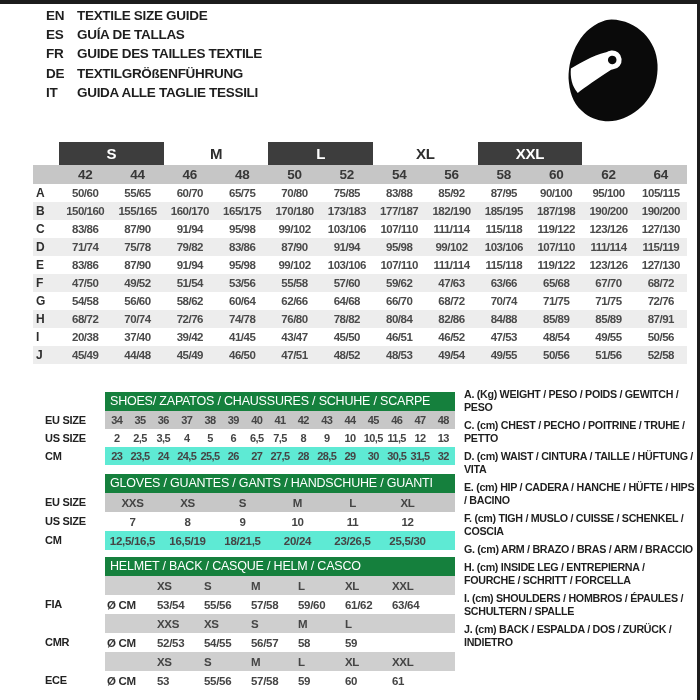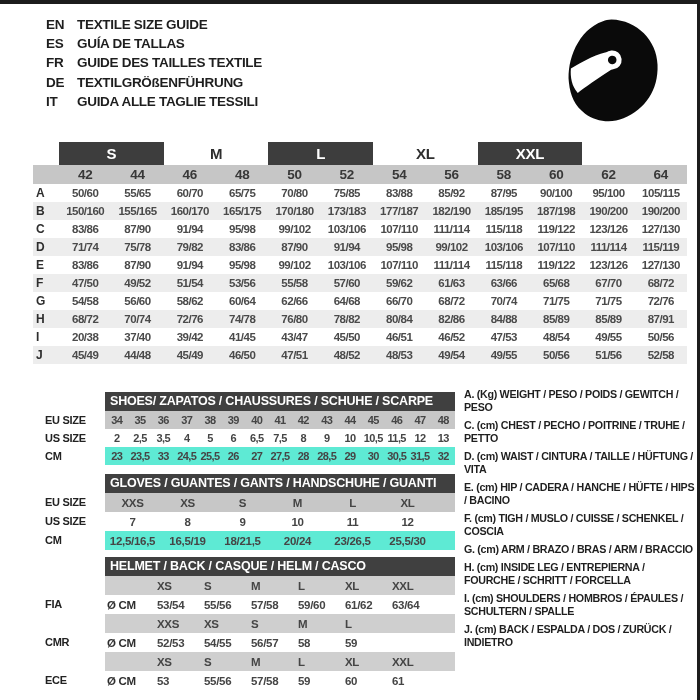--- a/index.html
+++ b/index.html
@@ -4,21 +4,21 @@
 <style>
   html,body{margin:0;padding:0;}
   body{
     width:700px;height:700px;position:relative;background:#fff;overflow:hidden;
     font-family:"Liberation Sans",sans-serif;letter-spacing:-0.3px;color:#2b2b2b;
   }
   .border-top{position:absolute;left:0;top:0;width:700px;height:4px;background:#1c1c1c;}
   .border-right{position:absolute;right:0;top:0;width:3px;height:700px;background:#1c1c1c;}
 
   
-  .lang-block{position:absolute;left:46px;top:15px;font-size:13.5px;font-weight:bold;color:#1e1e1e;}
+  .lang-block{position:absolute;left:46px;top:6px;font-size:13.5px;font-weight:bold;color:#1e1e1e;}
   .lang-row{line-height:19.2px;white-space:nowrap;}
   .lang-code{display:inline-block;width:31px;}
 
   
   .helmet-icon{position:absolute;left:562px;top:16px;width:106px;height:108px;}
 
   
   .main-table{position:absolute;left:33px;top:142px;width:654px;}
   .mt-row{display:grid;grid-template-columns:26px repeat(12,1fr);}
   .mt-bands{height:23px;}
@@ -30,21 +30,21 @@
   .mt-data{height:18px;}
   .mt-data.stripe{background:#ededed;}
   .mt-data > div{display:flex;align-items:center;justify-content:center;font-size:11.5px;font-weight:bold;color:#4a4a4a;letter-spacing:-0.5px;}
   .mt-data > div.letter{justify-content:flex-start;padding-left:3px;font-size:12px;color:#2e2e2e;}
 
   
   .section{position:absolute;left:45px;display:flex;}
   .label-col{width:60px;flex:0 0 60px;}
   .label-col .lbl{height:18px;line-height:18px;font-size:11px;font-weight:bold;color:#222;}
   .sec-content{width:350px;}
-  .sec-header{height:19px;line-height:19px;background:#404040;color:#fff;font-size:12.5px;font-weight:bold;padding-left:5px;box-sizing:border-box;letter-spacing:-0.2px;white-space:nowrap;}
+  .sec-header{height:19px;line-height:19px;background:#15803d;color:#fff;font-size:12.5px;font-weight:normal;padding-left:5px;box-sizing:border-box;letter-spacing:-0.2px;white-space:nowrap;}
   .sec-row{width:350px;box-sizing:border-box;display:grid;}
   .sec-row > div{display:flex;align-items:center;justify-content:center;font-weight:bold;color:#454545;}
   .bg-mid{background:#c7c7c7;}
   .bg-light{background:#5eead4;}
   .bg-size{background:#cfcfcf;}
 
   
   .shoes .sec-row{grid-template-columns:repeat(15,1fr);height:18px;}
   .shoes .sec-row > div{font-size:11px;letter-spacing:-0.6px;}
   .shoes .label-col{padding-top:19px;}
@@ -191,21 +191,21 @@
     </div>
     <div class="mt-row mt-data stripe">
       <div class="letter">F</div>
       <div>47/50</div>
       <div>49/52</div>
       <div>51/54</div>
       <div>53/56</div>
       <div>55/58</div>
       <div>57/60</div>
       <div>59/62</div>
-      <div>61/63</div>
+      <div>47/63</div>
       <div>63/66</div>
       <div>65/68</div>
       <div>67/70</div>
       <div>68/72</div>
     </div>
     <div class="mt-row mt-data">
       <div class="letter">G</div>
       <div>54/58</div>
       <div>56/60</div>
       <div>58/62</div>
@@ -305,21 +305,21 @@
           <div>9</div>
           <div>10</div>
           <div>10,5</div>
           <div>11,5</div>
           <div>12</div>
           <div>13</div>
         </div>
         <div class="sec-row bg-light">
           <div>23</div>
           <div>23,5</div>
-          <div>33</div>
+          <div>24</div>
           <div>24,5</div>
           <div>25,5</div>
           <div>26</div>
           <div>27</div>
           <div>27,5</div>
           <div>28</div>
           <div>28,5</div>
           <div>29</div>
           <div>30</div>
           <div>30,5</div>

